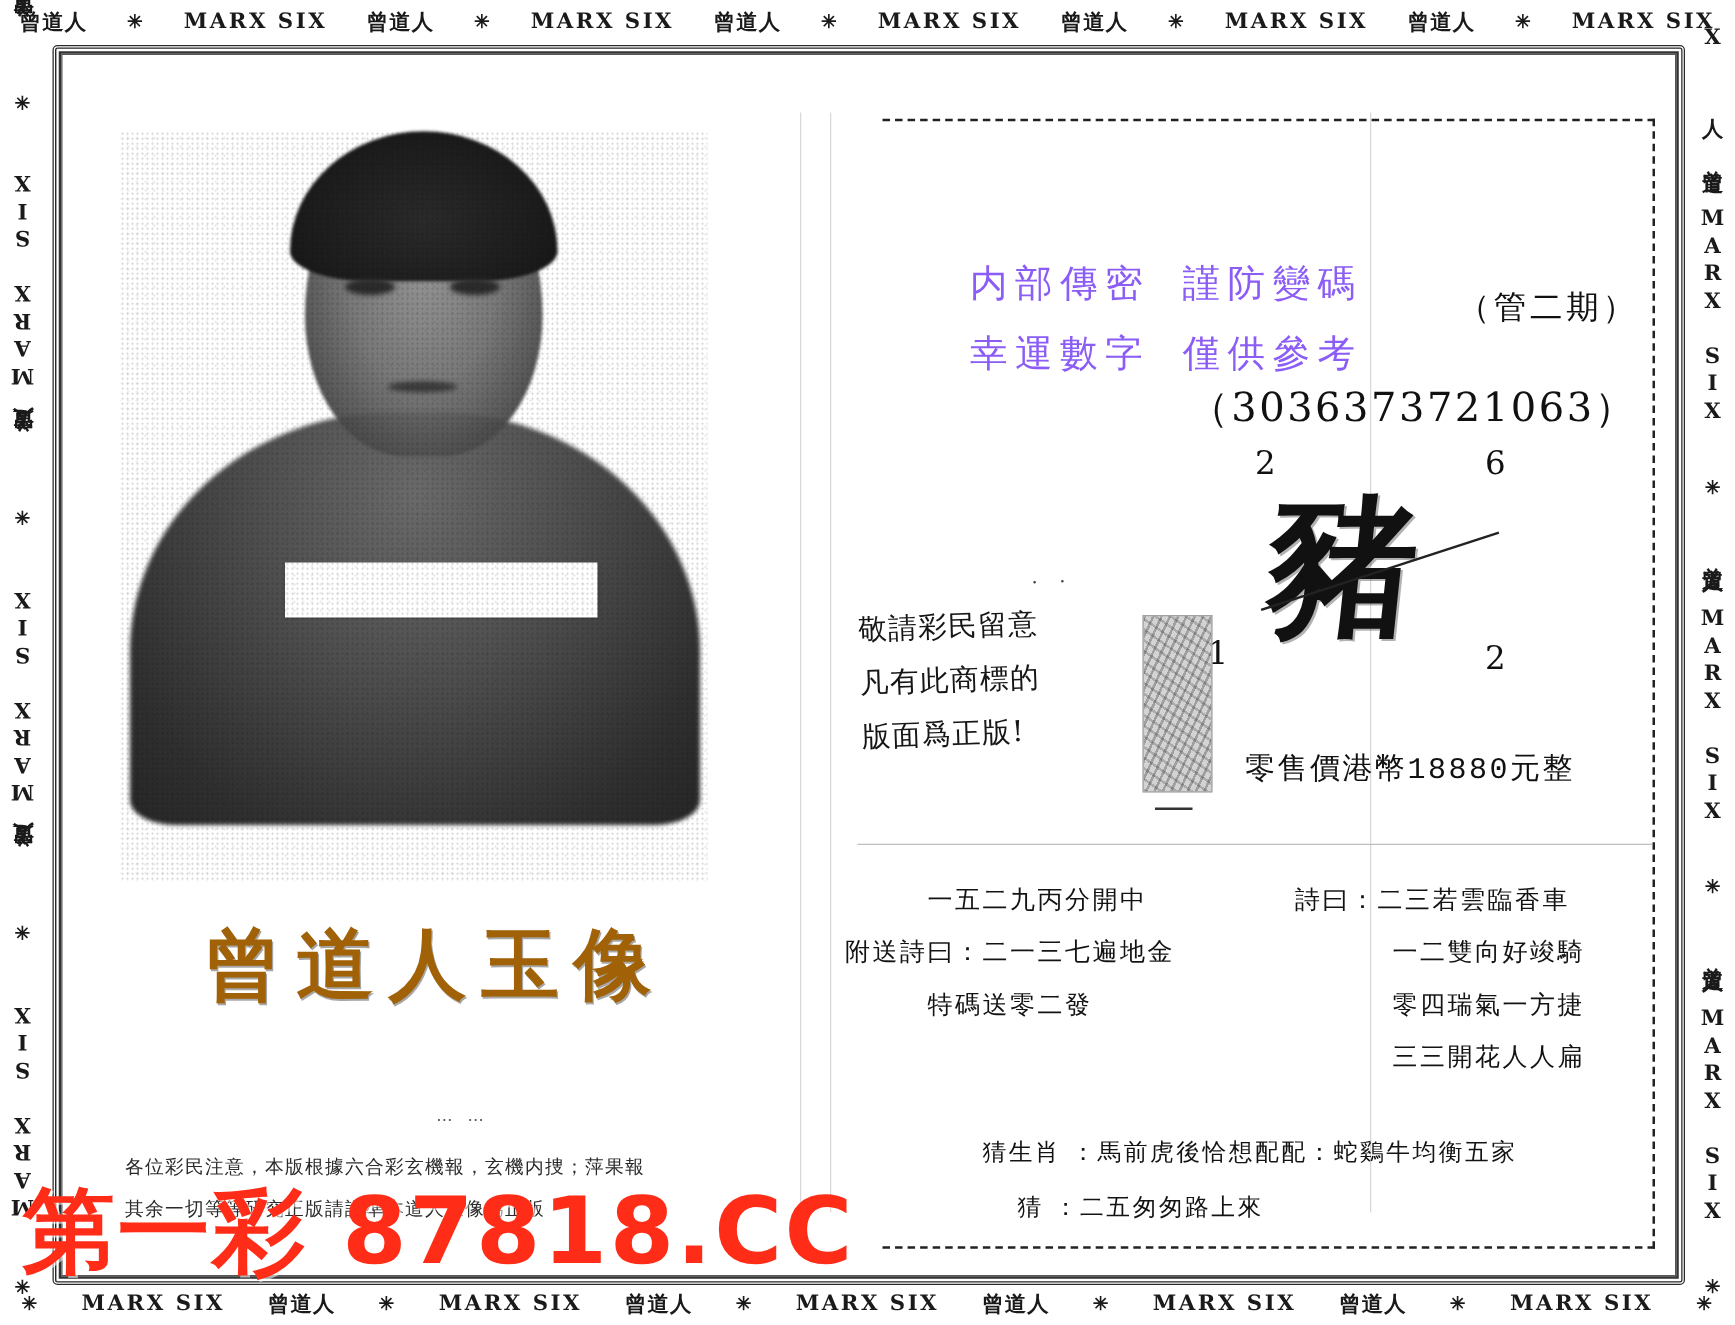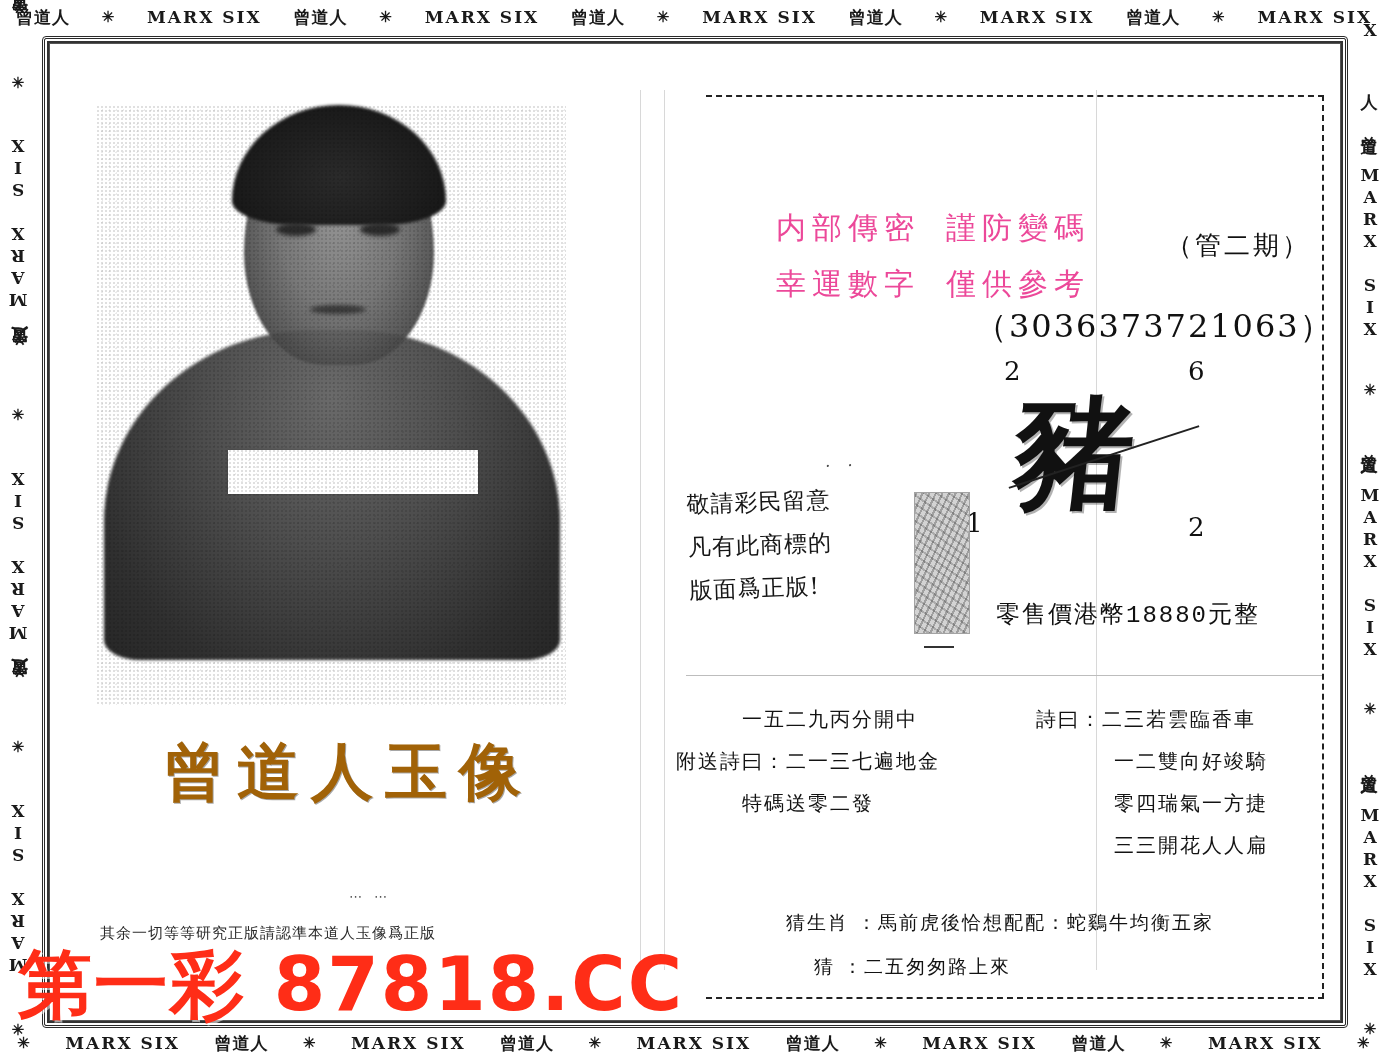--- a/index.html
+++ b/index.html
@@ -199,41 +199,40 @@
     width: 616px; height: 900px;
     border: 2px dashed #222;
     border-left: none;
   }
   .headline {
     position: absolute;
     left: 110px; top: 150px;
     font-family: "DejaVu Serif", serif;
     font-size: 30px;
     letter-spacing: 6px;
-    color: #ec4899;
+    color: #8b5cf6;
     line-height: 56px;
     white-space: nowrap;
   }
   .headline .gap { display: inline-block; width: 26px; }
   .issue {
     position: absolute;
     left: 500px; top: 178px;
     font-family: "DejaVu Serif", serif;
     font-size: 26px;
     letter-spacing: 3px;
     color: #111;
   }
   .code {
     position: absolute;
     left: 285px; top: 255px;
     font-family: "DejaVu Serif", serif;
     font-size: 32px;
     letter-spacing: 2px;
     color: #111;
-    margin-left: 24px;
   }
 
   
   .zodiac {
     position: absolute;
     left: 300px; top: 310px;
     width: 260px; height: 190px;
   }
   .zodiac .glyph {
     position: absolute;
@@ -450,20 +449,21 @@
       <div class="p-eye r"></div>
       <div class="p-mouth"></div>
       <div class="p-placard"></div>
       <div class="p-noise"></div>
     </div>
 
     <div class="portrait-title">曾道人玉像</div>
 
     <div class="portrait-note">
       <span class="ellipsis">⋯ ⋯</span>
+      <div>各位彩民注意，本版根據六合彩玄機報，玄機内捜；萍果報</div>
       <div>其余一切等等研究正版請認準本道人玉像爲正版</div>
     </div>
   </div>
 
   <div class="info-panel">
     <div class="dashed-box"></div>
 
     <div class="headline">
       <span>内部傳密</span><span class="gap"></span><span>謹防變碼</span><br>
       <span>幸運數字</span><span class="gap"></span><span>僅供參考</span>

